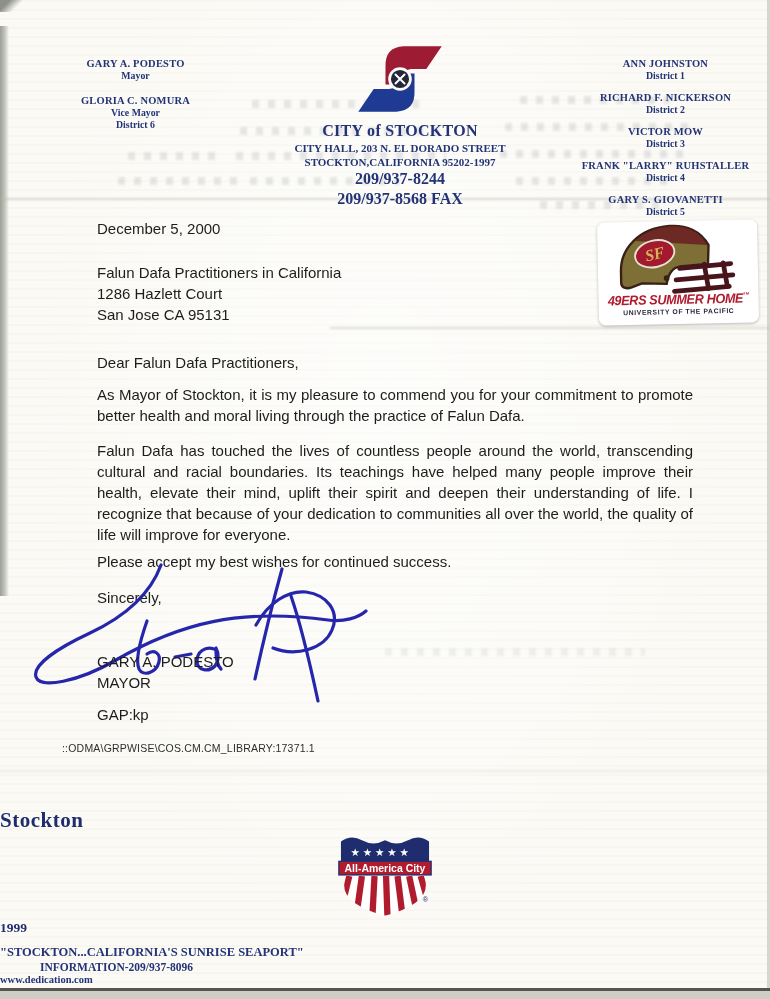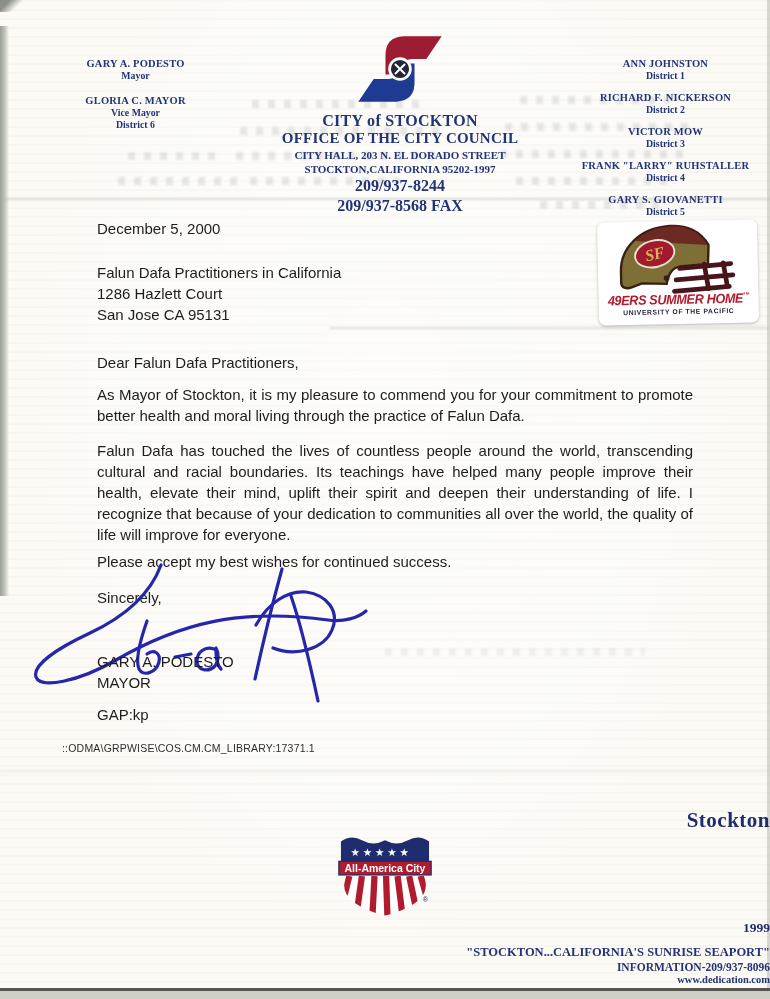--- a/index.html
+++ b/index.html
@@ -21,41 +21,41 @@
   .smudge{position:absolute;height:8px;border-radius:2px;filter:blur(1.3px);opacity:.75;
     background:repeating-linear-gradient(90deg, rgba(104,110,122,.20) 0 7px, rgba(104,110,122,0) 7px 16px);}
   
   .lh{color:#223376;font-family:"Liberation Serif",serif;text-align:center;}
   .lh-left{position:absolute;left:38px;top:58px;width:195px;}
   .lh-right{position:absolute;left:573px;top:58px;width:185px;}
   .official-name{font-weight:bold;font-size:10.5px;letter-spacing:.2px;}
   .official-line{font-weight:bold;font-size:9.8px;margin-top:1px;}
   .official{margin-bottom:11px;}
   .lh-left .official{margin-bottom:14px;}
-  .lh-center{position:absolute;left:270px;top:30px;width:260px;}
+  .lh-center{position:absolute;left:270px;top:40px;width:260px;}
   .org1{font-weight:bold;font-size:16px;margin-top:4px;letter-spacing:.3px;}
   .org2{font-weight:bold;font-size:15px;letter-spacing:.2px;}
   .addr{font-weight:bold;font-size:11px;margin-top:2px;}
   .phone{font-weight:bold;font-size:16px;margin-top:2px;}
   
   .sticker{position:absolute;left:598px;top:221px;width:160px;height:103px;background:#fff;
     border-radius:7px;transform:rotate(-1.2deg);box-shadow:0 1px 3px rgba(60,60,55,.35);
     text-align:center;overflow:hidden;}
   .sticker-title{color:#b01c2e;font-weight:bold;font-style:italic;font-size:13.5px;
     font-family:"Liberation Sans",sans-serif;letter-spacing:-.4px;transform:scaleX(.94);
     margin-top:-3px;white-space:nowrap;}
   .sticker-tm{font-size:7px;vertical-align:super;}
   .sticker-sub{color:#2a2a3a;font-weight:bold;font-size:6.8px;letter-spacing:.6px;margin-top:1px;}
   
   .body-text{position:absolute;left:97px;width:596px;font-size:15px;line-height:21px;color:#1d1d1d;}
   .just{text-align:justify;}
   .docref{position:absolute;left:62px;top:742px;font-size:10.5px;color:#2e2e2e;letter-spacing:.2px;}
   .sig-svg{position:absolute;left:28px;top:563px;width:345px;height:140px;}
   
-  .footer{position:absolute;left:0;top:808px;width:770px;text-align:right;}
+  .footer{position:absolute;left:0;top:808px;width:770px;text-align:left;}
   .f-city{color:#1f2d6e;font-family:"Liberation Serif",serif;font-weight:bold;font-size:21px;letter-spacing:.5px;}
   .f-year{color:#1f2d6e;font-family:"Liberation Serif",serif;font-weight:bold;font-size:13.5px;margin-top:1px;}
   .f-tagline{color:#223376;font-family:"Liberation Serif",serif;font-weight:bold;font-size:12.5px;margin-top:9px;}
   .f-info{color:#223376;font-family:"Liberation Serif",serif;font-weight:bold;font-size:11.5px;margin-top:1px;padding-left:40px;}
   .f-web{color:#223376;font-family:"Liberation Serif",serif;font-weight:bold;font-size:10.5px;margin-top:1px;}
 </style>
 </head>
 <body>
 
 <div id="page">
@@ -81,37 +81,36 @@
   <div class="smudge" style="left:128px;top:152px;width:95px;"></div>
   <div class="smudge" style="left:118px;top:177px;width:120px;"></div>
   <div class="smudge" style="left:385px;top:648px;width:260px;opacity:.45;"></div>
 
   <div class="lh lh-left">
     <div class="official">
       <div class="official-name">GARY A. PODESTO</div>
       <div class="official-line">Mayor</div>
     </div>
     <div class="official">
-      <div class="official-name">GLORIA C. MAYOR</div>
+      <div class="official-name">GLORIA C. NOMURA</div>
       <div class="official-line">Vice Mayor</div>
       <div class="official-line">District 6</div>
     </div>
   </div>
 
   <div class="lh lh-center">
     <svg width="92" height="78" viewBox="0 0 100 86" style="display:block;margin:0 auto;">
       <g>
         <path d="M34,30 Q33,8 54,7 L96,7 L79,32 L62,32 Q53,33 51,42 L51,49 L34,49 Z" fill="#9e1c33"></path>
         <path d="M66,56 Q67,78 46,79 L4,79 L21,54 L38,54 Q47,53 49,44 L49,37 L66,37 Z" fill="#1f3a93"></path>
         <circle cx="50" cy="43" r="11.5" fill="#23263a" stroke="#fbfaf5" stroke-width="3"></circle>
         <path d="M45,38 L55,48 M55,38 L45,48" stroke="#ffffff" stroke-width="2.2" stroke-linecap="round"></path>
       </g>
     </svg>
     <div class="org1">CITY of STOCKTON</div>
-    <div class="org2">OFFICE OF THE CITY COUNCIL</div>
     <div class="addr">CITY HALL, 203 N. EL DORADO STREET</div>
     <div class="addr">STOCKTON,CALIFORNIA  95202-1997</div>
     <div class="phone">209/937-8244</div>
     <div class="phone">209/937-8568 FAX</div>
   </div>
 
   <div class="lh lh-right">
     <div class="official">
       <div class="official-name">ANN JOHNSTON</div>
       <div class="official-line">District 1</div>

